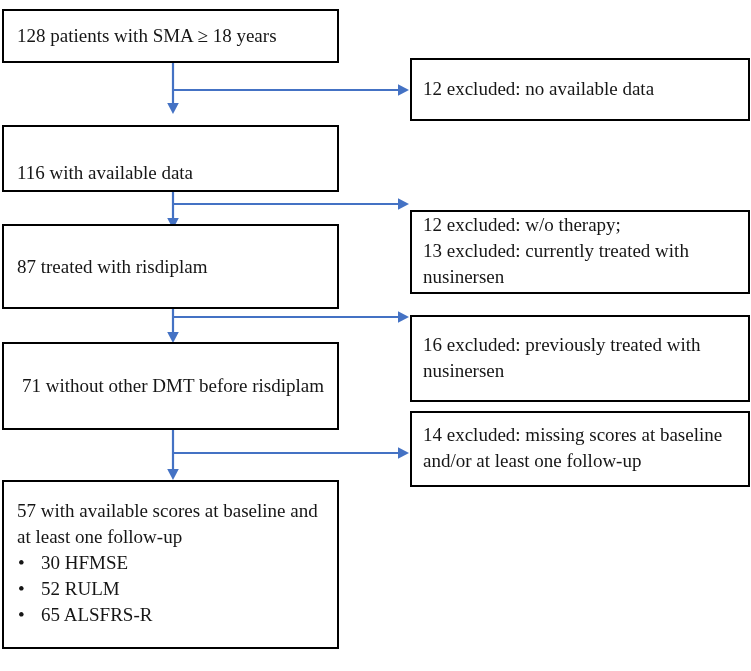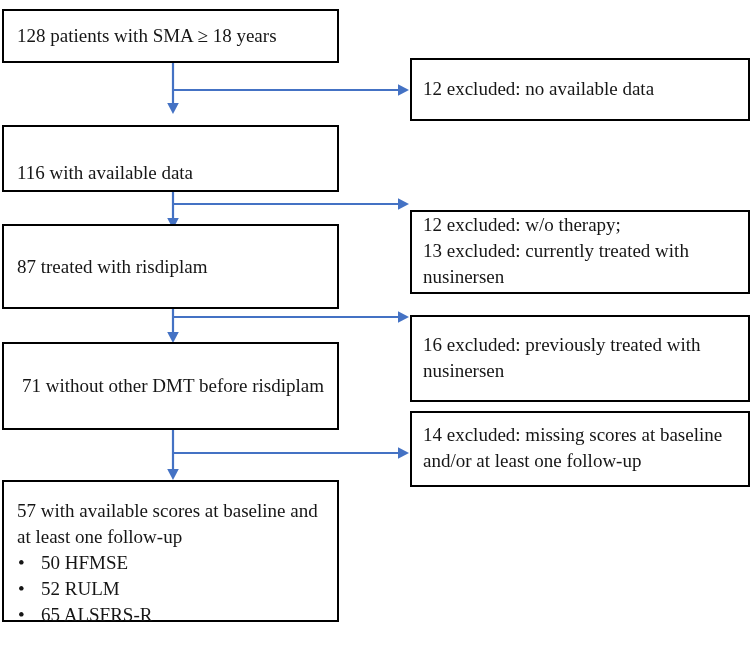--- a/index.html
+++ b/index.html
@@ -43,21 +43,21 @@
   }
   .excl-box {
     left: 410px;
     width: 340px;
     padding: 2px 8px 4px 11px;
   }
   .box1 { top: 9px;   height: 54px; }
   .box2 { top: 125px; height: 67px; justify-content: flex-end; }
   .box3 { top: 224px; height: 85px; }
   .box4 { top: 342px; height: 88px; text-align: center; }
-  .box5 { top: 480px; height: 142px; justify-content: flex-start; padding-top: 16px; }
+  .box5 { top: 480px; height: 169px; justify-content: flex-start; padding-top: 16px; }
   .r1 { top: 58px;  height: 63px; }
   .r2 { top: 162px; height: 84px; margin-top: 48px; }
   .r3 { top: 273px; height: 87px; margin-top: 42px; }
   .r4 { top: 411px; height: 76px; }
   .bullet-list { list-style: none; }
   .bullet-list li {
     position: relative;
     padding-left: 24px;
   }
   .bullet-list li::before {
@@ -129,21 +129,21 @@
     <div>87 treated with risdiplam</div>
   </div>
 
   <div class="box main-box box4">
     <div>71 without other DMT before risdiplam</div>
   </div>
 
   <div class="box main-box box5">
     <div>57 with available scores at baseline and at least one follow-up</div>
     <ul class="bullet-list">
-      <li>50 HFMSE</li>
+      <li>30 HFMSE</li>
       <li>52 RULM</li>
       <li>65 ALSFRS-R</li>
     </ul>
   </div>
 
   <div class="box excl-box r1">
     <div>12 excluded: no available data</div>
   </div>
 
   <div class="box excl-box r2">

